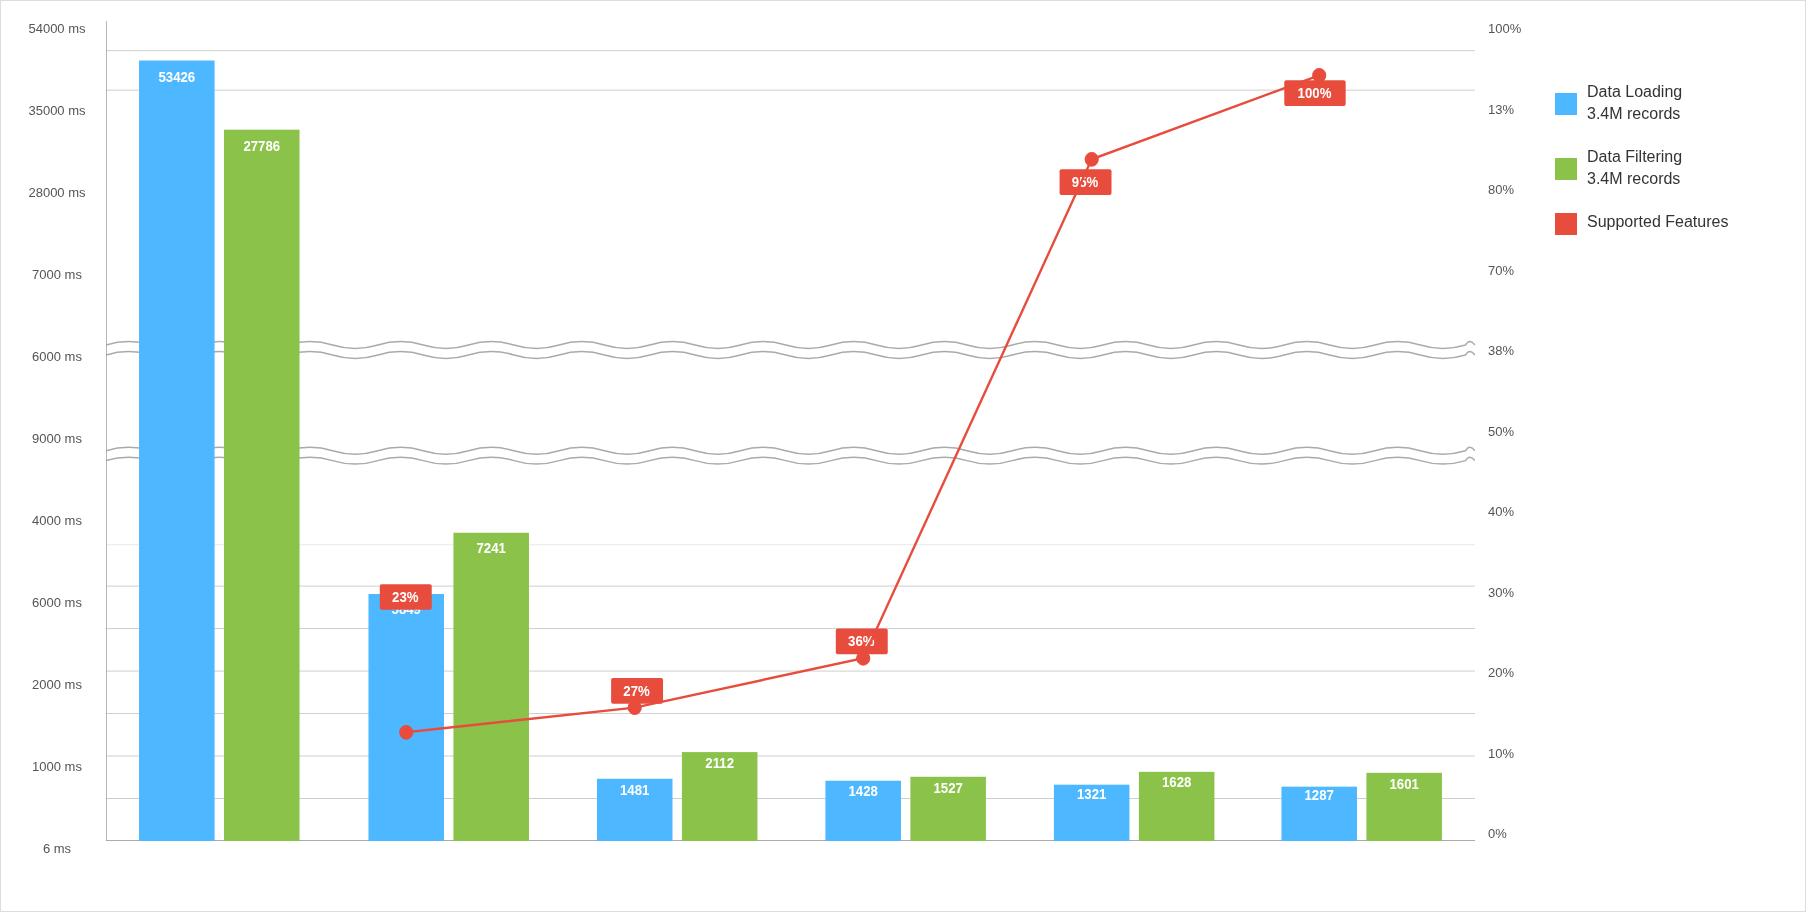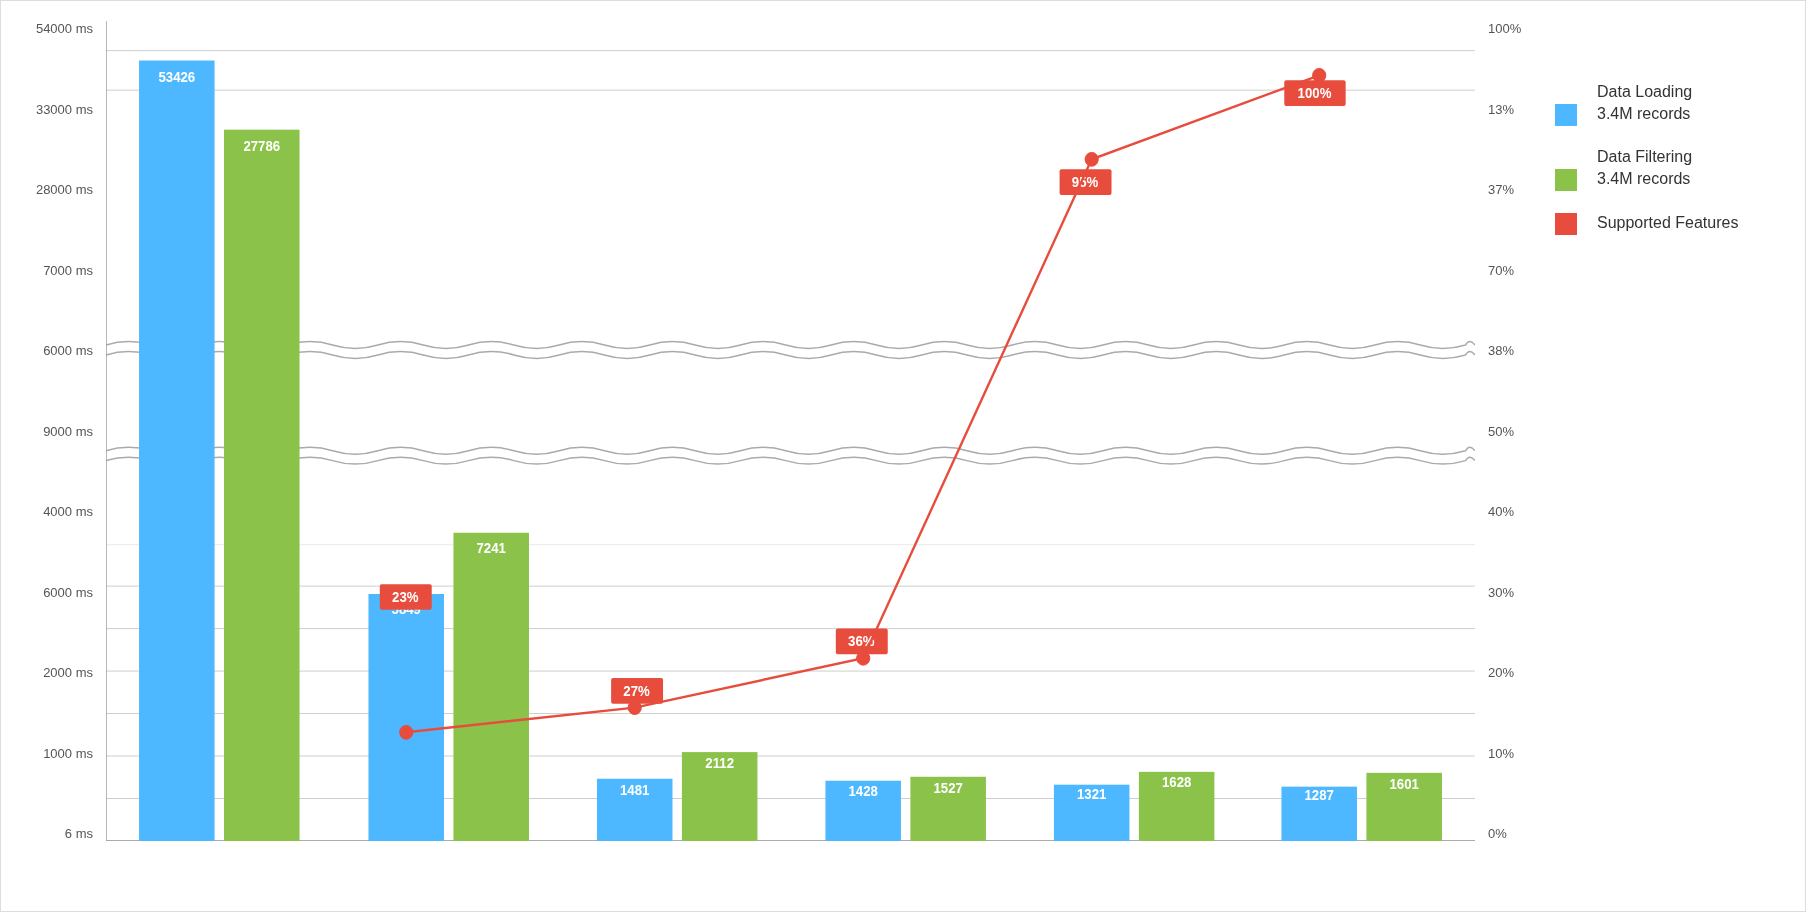--- a/index.html
+++ b/index.html
@@ -29,44 +29,44 @@
       width: 260px;
       padding: 30px 20px;
       display: flex;
       flex-direction: column;
       gap: 20px;
       justify-content: flex-start;
       margin-top: 30px;
     }
     .legend-item {
       display: flex;
-      align-items: flex-end;
-      gap: 20px;
+      align-items: center;
+      gap: 10px;
     }
     .legend-color-box {
       width: 22px;
       height: 22px;
       flex-shrink: 0;
       margin-top: 2px;
     }
     .legend-text {
       font-size: 16px;
       color: #333;
       line-height: 1.4;
     }
     .y-axis-left {
       position: absolute;
       left: 0;
       top: 0;
-      bottom: 50px;
+      bottom: 35px;
       width: 80px;
       display: flex;
       flex-direction: column;
       justify-content: space-between;
-      align-items: flex-end;
+      align-items: center;
       padding-right: 8px;
     }
     .y-axis-right {
       position: absolute;
       right: 0;
       top: 0;
       bottom: 50px;
       width: 55px;
       display: flex;
       flex-direction: column;
@@ -90,38 +90,38 @@
   </style>
 </head>
 <body>
 
 <div class="chart-container">
   <div class="chart-area">
 
     <div class="y-axis-left">
 
       <span class="axis-label">54000 ms</span>
-      <span class="axis-label">33000 ms</span>
+      <span class="axis-label">35000 ms</span>
       <span class="axis-label">28000 ms</span>
 
       <span class="axis-label">7000 ms</span>
 
       <span class="axis-label">6000 ms</span>
       <span class="axis-label">9000 ms</span>
       <span class="axis-label">4000 ms</span>
       <span class="axis-label">6000 ms</span>
       <span class="axis-label">2000 ms</span>
       <span class="axis-label">1000 ms</span>
       <span class="axis-label">6 ms</span>
     </div>
 
     <div class="y-axis-right">
       <span class="axis-label">100%</span>
       <span class="axis-label">13%</span>
-      <span class="axis-label">37%</span>
+      <span class="axis-label">80%</span>
       <span class="axis-label">70%</span>
       <span class="axis-label">38%</span>
       <span class="axis-label">50%</span>
       <span class="axis-label">40%</span>
       <span class="axis-label">30%</span>
       <span class="axis-label">20%</span>
       <span class="axis-label">10%</span>
       <span class="axis-label">0%</span>
     </div>
 

